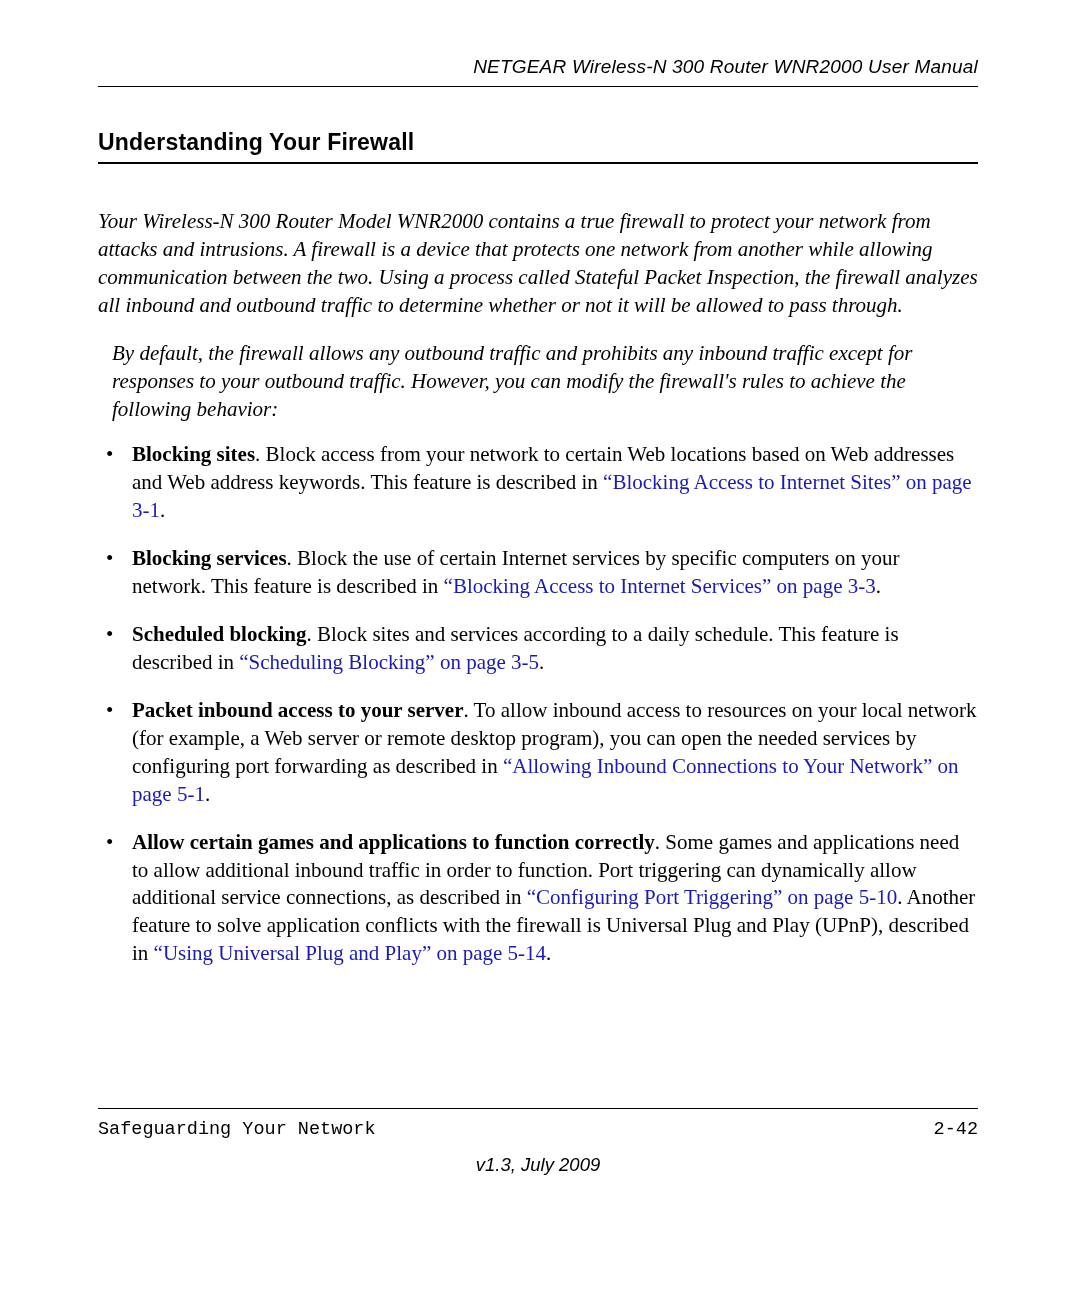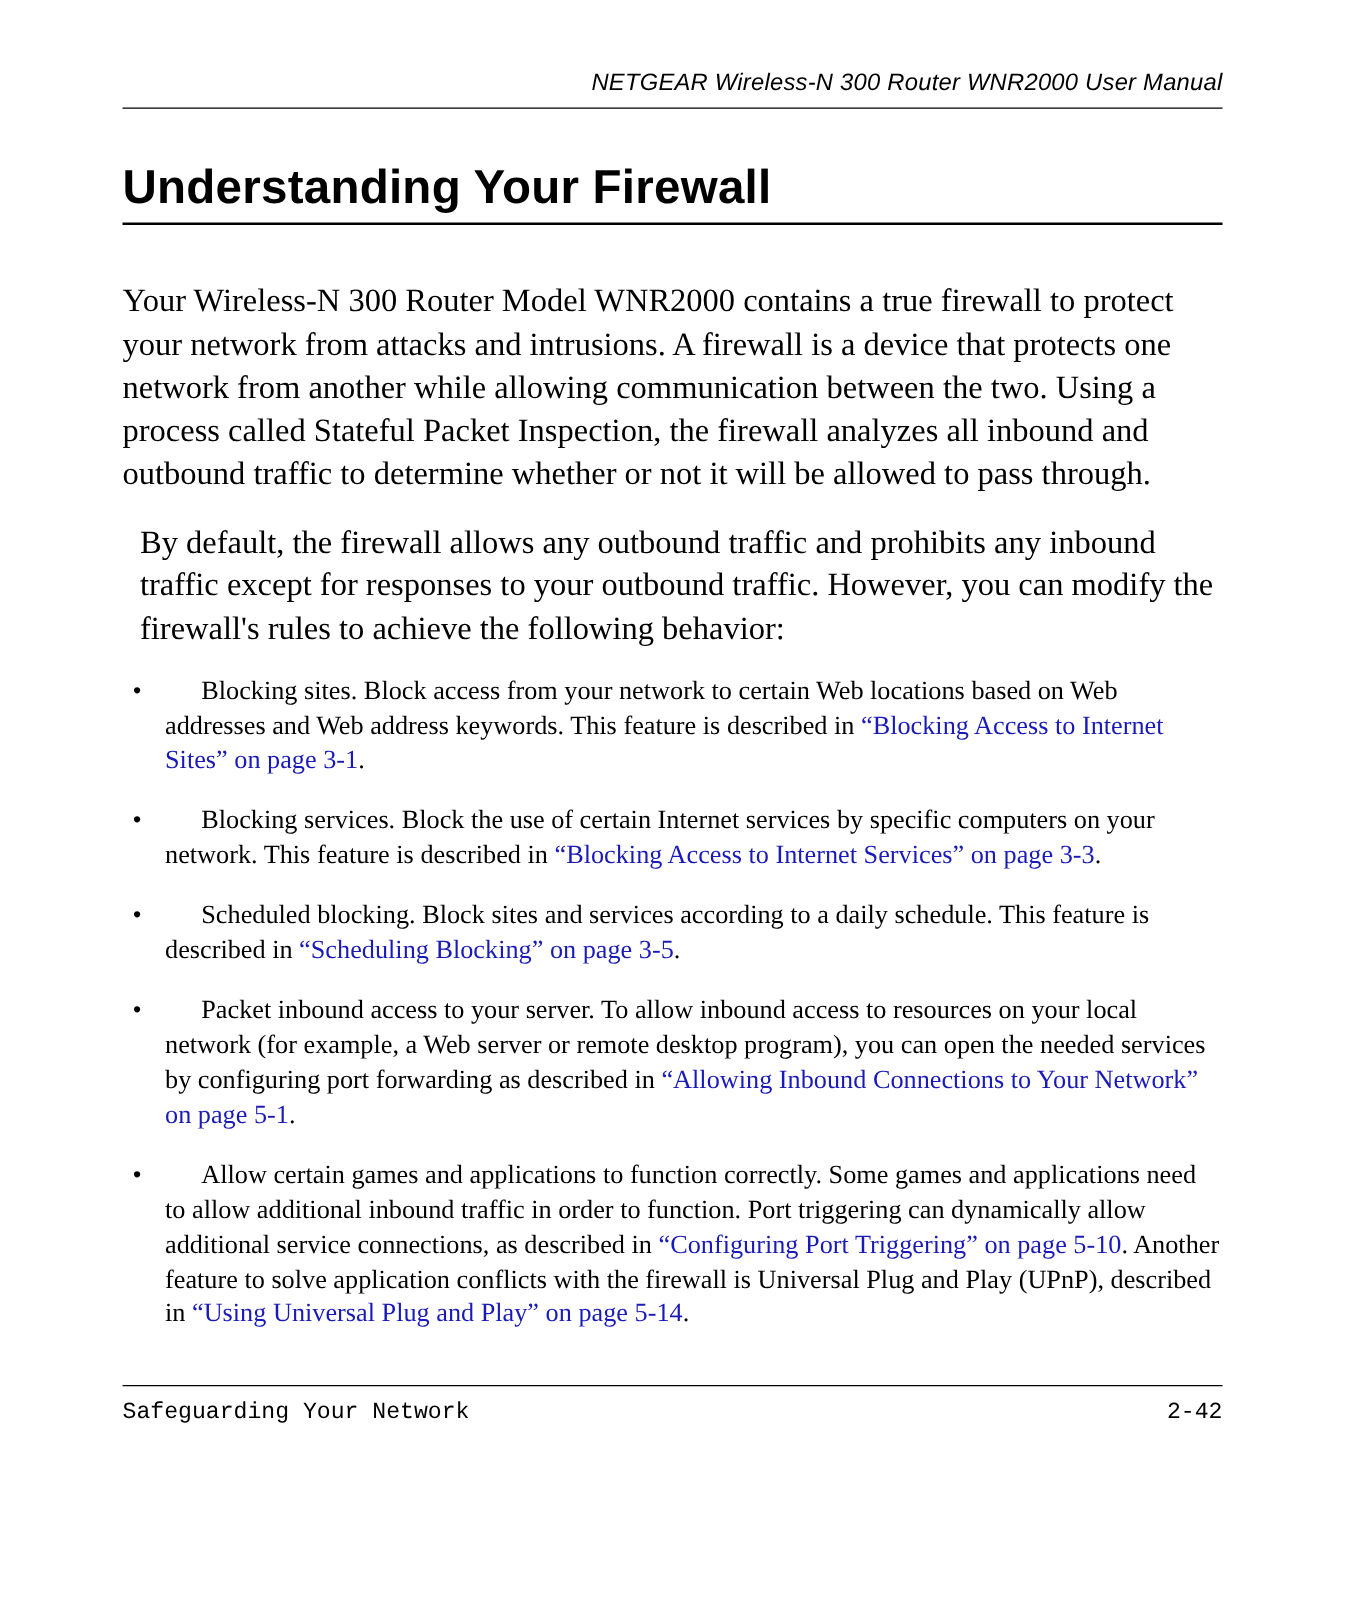--- a/index.html
+++ b/index.html
@@ -26,33 +26,34 @@
     padding-bottom: 6px;
   }
   .header-rule {
     border: none;
     border-top: 1.5px solid #000;
     margin-top: 2px;
   }
   .section-title {
     font-family: Arial, Helvetica, sans-serif;
     font-weight: bold;
-    font-size: 38px;
+    font-size: 23px;
     margin-top: 42px;
     letter-spacing: 0.2px;
   }
   .title-rule {
     border: none;
     border-top: 2px solid #000;
     margin-top: 6px;
   }
   .body-para {
-    font-size: 26px;
+    font-size: 21px;
     line-height: 1.33;
     margin-top: 44px;
+    font-style: italic;
   }
   .body-para.second { margin-top: 20px; margin-left: 14px; }
   ul.firewall-list {
     list-style: none;
     margin-top: 18px;
     padding-left: 30px;
   }
   ul.firewall-list > li {
     position: relative;
     font-size: 21px;
@@ -60,21 +61,21 @@
     margin-bottom: 20px;
     padding-left: 4px;
   }
   ul.firewall-list > li::before {
     content: "•";
     position: absolute;
     left: -22px;
     top: 0;
     font-size: 21px;
   }
-  .bold { font-weight: normal; margin-left: 29px; }
+  .bold { font-weight: bold; }
   .xref {
     color: #1a1ab8;
     cursor: pointer;
   }
   .footer {
     position: absolute;
     left: 98px;
     width: 880px;
     top: 1108px;
   }
@@ -128,13 +129,14 @@
     </li>
   </ul>
 </div>
 
 <div class="footer">
   <hr class="footer-rule">
   <div class="footer-row">
     <span>Safeguarding Your Network</span>
     <span>2-42</span>
   </div>
+  <div class="footer-version">v1.3, July 2009</div>
 </div>
 
 </body></html>

